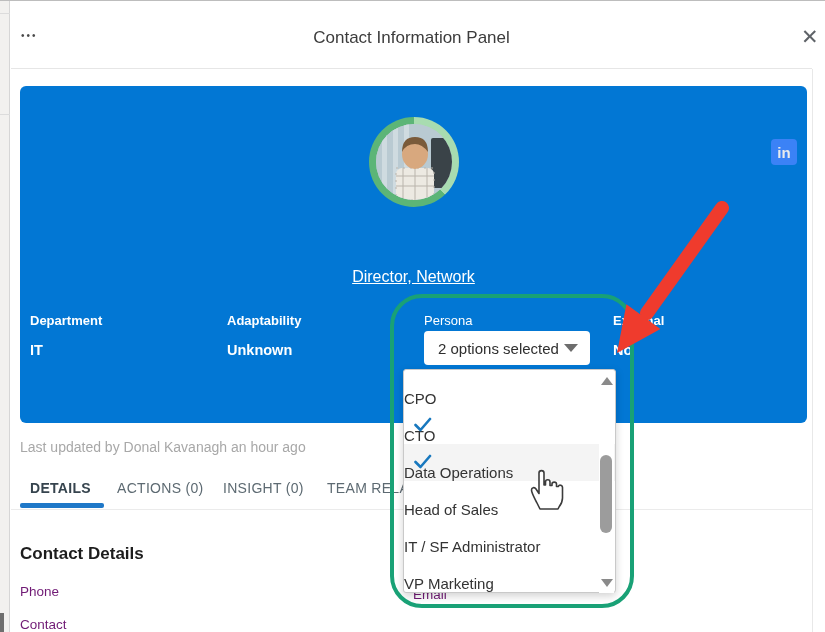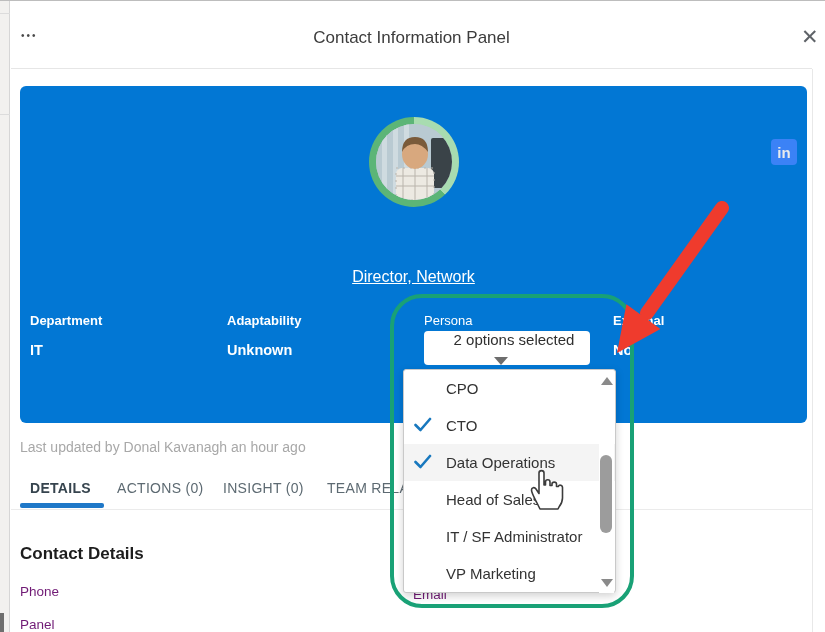--- a/index.html
+++ b/index.html
@@ -27,21 +27,21 @@
                  background:conic-gradient(from 0deg, var(--ring_light) 0 38%, var(--ring_dark) 38% 100%);
                  display:flex; align-items:center; justify-content:center; }
   .avatar-photo { width:76px; height:76px; border-radius:50%; overflow:hidden; background:#b9c8d0; }
   .name-row { position:absolute; left:0; top:120px; width:100%; text-align:center; font-size:27px; font-weight:400; }
   .name-row .pencil { display:inline-block; margin-left:12px; vertical-align:middle; cursor:pointer; }
   .subtitle { position:absolute; left:0; top:182px; width:100%; text-align:center; font-size:16px;text-decoration:underline; }
   .fld-label { position:absolute; top:227px; font-size:13px; font-weight:bold; }
   .fld-value { position:absolute; top:256px; font-size:14.5px; font-weight:bold; }
   .fld-label.regular { font-weight:400; }
   .dd-button { position:absolute; left:404px; top:245px; width:166px; height:34px; background:#fff; border-radius:4px;
-               display:flex; align-items:center; cursor:pointer;flex-direction:column; }
+               display:flex; align-items:center; cursor:pointer; }
   .dd-button .dd-text { flex:1; padding-left:14px; font-size:15px; color:#2f2f2f; }
   .dd-caret { width:0; height:0; border-left:7px solid transparent; border-right:7px solid transparent;
               border-top:8px solid #6d6d6d; margin-right:12px; }
 
   .last-updated { position:absolute; left:20px; top:438px; font-size:14px; color:#a8a8a8; }
 
   
   .tab { position:absolute; top:479px; font-size:14px; color:#5d6a72; letter-spacing:.3px; cursor:pointer; white-space:nowrap; }
   .tab.active { color:#36444e; font-weight:bold; }
   .tab-underline { position:absolute; left:20px; top:502px; width:84px; height:5px; background:var(--tab_underline); border-radius:2px; }
@@ -50,21 +50,21 @@
   .section-heading { position:absolute; left:20px; top:543px; font-size:17px; font-weight:bold; color:#1d1d1d; }
   .row-label { position:absolute; font-size:13.5px; color:#701a75; }
   .lbl-phone  { left:20px; top:583px; }
   .lbl-mobile { left:20px; top:616px; }
   .lbl-email  { left:413px; top:586px; z-index:1; }
 
   
   .dd-list { position:absolute; left:403px; top:368px; width:213px; height:224px; background:#fff;
              border:1px solid #c9c9c9; border-radius:3px; box-shadow:0 3px 8px rgba(0,0,0,.18);
              display:flex; flex-direction:column; z-index:5; }
-  .option { flex:1; position:relative; display:flex; align-items:center; padding-left:42px; font-size:15px; color:#333; cursor:pointer; }
+  .option { flex:1; position:relative; display:flex; align-items:flex-end; font-size:15px; color:#333; cursor:pointer; }
   .option.highlighted { background:#f4f4f4; }
   .option .check { position:absolute; left:10px; top:50%; transform:translateY(-50%); visibility:hidden; }
   .option.checked .check { visibility:visible; }
   .check svg polyline { stroke:var(--check_blue); }
 
   .scrollbar { position:absolute; right:1px; top:1px; width:15px; height:222px; background:#fff; z-index:6; }
   .sb-up { position:absolute; top:6px; left:2px; width:0; height:0; border-left:6px solid transparent; border-right:6px solid transparent; border-bottom:8px solid #8a8a8a; cursor:pointer; }
   .sb-down { position:absolute; bottom:6px; left:2px; width:0; height:0; border-left:6px solid transparent; border-right:6px solid transparent; border-top:8px solid #8a8a8a; cursor:pointer; }
   .sb-thumb { position:absolute; left:1px; top:84px; width:12px; height:78px; background:#9c9c9c; border-radius:6px; cursor:pointer; }
 
@@ -138,21 +138,21 @@
   <div class="tab active" style="left:30px">DETAILS</div>
   <div class="tab" style="left:117px">ACTIONS (0)</div>
   <div class="tab" style="left:223px">INSIGHT (0)</div>
   <div class="tab" style="left:327px">TEAM RELA</div>
   <div class="tab-underline"></div>
   <div class="tab-divider"></div>
 
   <div class="section-heading">Contact Details</div>
   <div class="row-label lbl-phone">Phone</div>
   <div class="row-label lbl-email">Email</div>
-  <div class="row-label lbl-mobile">Panel</div>
+  <div class="row-label lbl-mobile">Contact</div>
 
   <div class="dd-list">
     <div class="option">
 
       <span>CPO</span>
     </div>
     <div class="option checked">
       <span class="check"><svg width="18" height="15" viewBox="0 0 18 15">
             <polyline points="1.5,8 6.5,13 16,2" fill="none" stroke-width="2.6" stroke-linecap="round" stroke-linejoin="round"></polyline>
           </svg></span>

